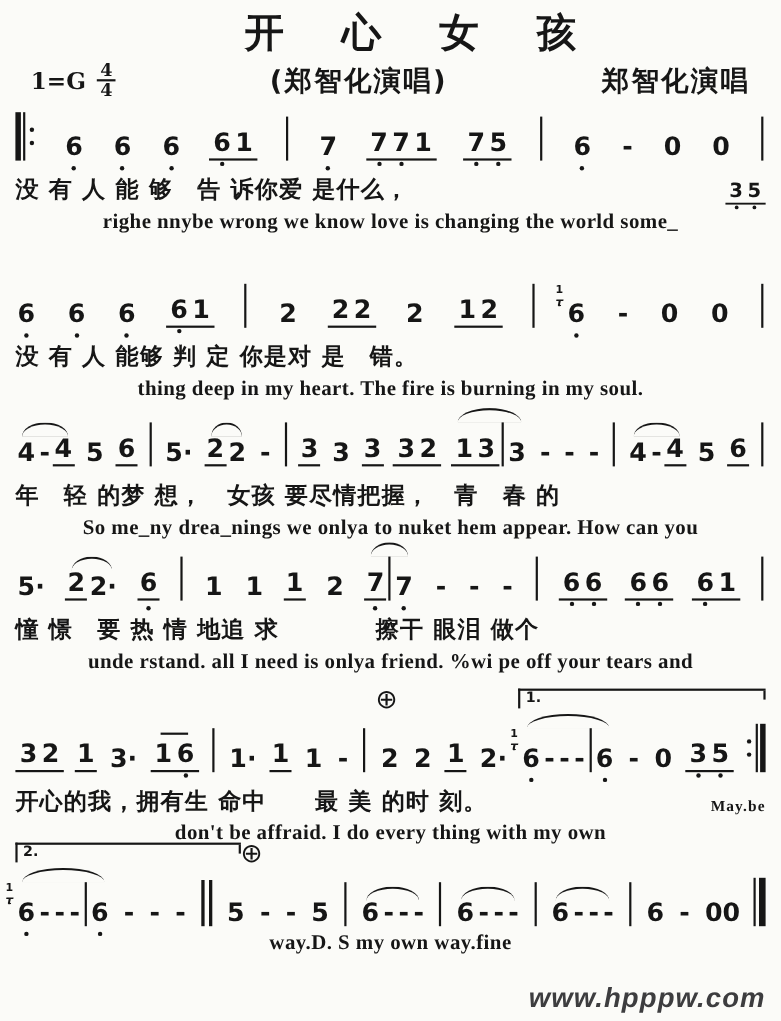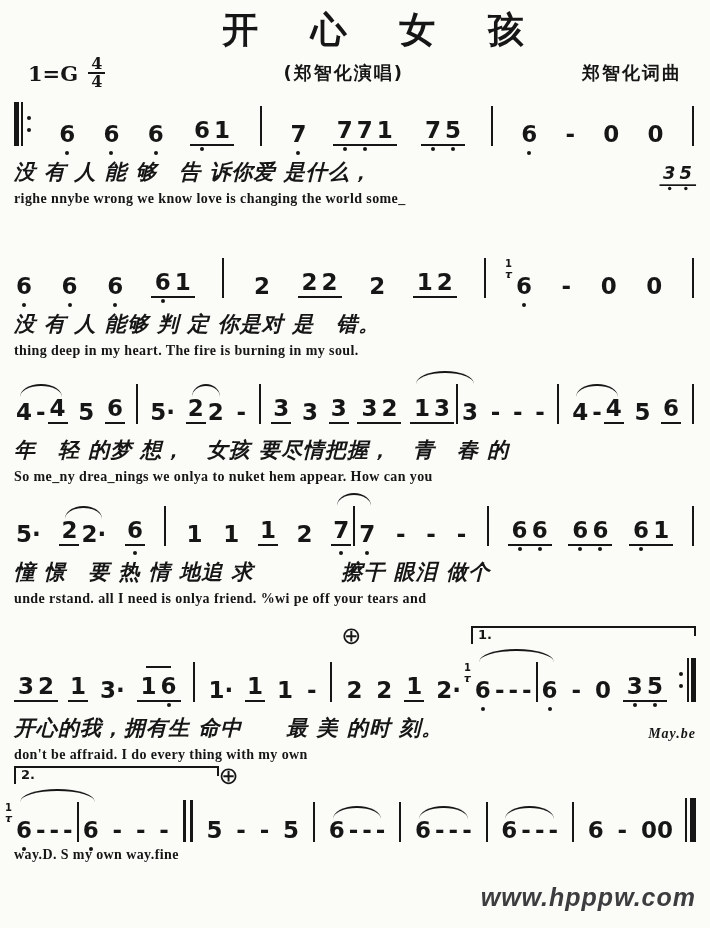--- a/index.html
+++ b/index.html
@@ -17,21 +17,21 @@
   }
   .keyrow{
     position:absolute;top:56px;left:28px;right:28px;
     display:flex;justify-content:space-between;align-items:center;
     font-weight:bold;
   }
   .keysig{display:flex;align-items:center;font-size:21px;font-family:"DejaVu Serif",serif;}
   .meter{display:inline-block;margin-left:10px;text-align:center;font-size:16px;line-height:1.0;}
   .meter .num{display:block;border-bottom:2px solid #161616;padding:0 3px;}
   .meter .den{display:block;padding:0 3px;}
-  .performer,.credits{font-size:18px;font-family:"DejaVu Sans",sans-serif;letter-spacing:2px;}
+  .performer,.credits{font-size:25px;font-family:"DejaVu Sans",sans-serif;letter-spacing:2px;}
   
   .system{position:absolute;left:14px;right:14px;}
   .notes-row{
     display:flex;align-items:flex-end;justify-content:space-between;
     height:50px;font-family:"DejaVu Sans",sans-serif;font-weight:bold;font-size:23px;
     position:relative;
   }
   .note{position:relative;line-height:1;padding:0 2px;display:inline-block;}
   .note.lo::after{
     content:"";position:absolute;left:50%;transform:translateX(-50%);
@@ -71,51 +71,50 @@
     position:absolute;top:-26px;height:16px;
     border-top:2px solid #161616;border-left:2px solid #161616;
     font-size:13px;font-weight:bold;padding-left:5px;line-height:14px;
     font-family:"DejaVu Sans",sans-serif;
   }
   .volta::after{content:"";position:absolute;right:0;top:0;width:2px;height:8px;background:#161616;}
   .cnrow{
     display:flex;justify-content:space-between;align-items:flex-end;
     margin-top:12px;font-size:21px;font-weight:bold;letter-spacing:1px;
     font-family:"DejaVu Sans",sans-serif;
-    font-style:italic;
   }
   .enrow{
-    display:flex;justify-content:flex-start;align-items:baseline;
-    margin-top:5px;font-size:14px;font-weight:bold;letter-spacing:0.4px;
+    display:flex;justify-content:center;align-items:baseline;
+    margin-top:5px;font-size:19px;font-weight:bold;letter-spacing:0.4px;
     font-family:"Liberation Serif",serif;
   }
   .pickup{transform:scale(0.85);transform-origin:right bottom;display:inline-flex;align-items:flex-end;
     font-family:"DejaVu Sans",sans-serif;font-size:21px;}
   .cn-right{font-family:"Liberation Serif",serif;font-size:14px;}
   .watermark{
-    position:absolute;right:14px;bottom:16px;
+    position:absolute;right:14px;bottom:6px;
     font-family:"Liberation Sans",sans-serif;font-style:italic;font-weight:bold;
     font-size:25px;color:#3d3d3f;letter-spacing:1px;
   }
 </style>
 </head>
 <body>
 
 <div class="title">开 心 女 孩</div>
 
 <div class="keyrow">
   <span class="keysig">
     <span>1=G</span>
     <span class="meter">
       <span class="num">4</span>
       <span class="den">4</span>
     </span>
   </span>
   <span class="performer">(郑智化演唱)</span>
-  <span class="credits">郑智化词曲</span>
+  <span class="credits">郑智化演唱</span>
 </div>
 
 <div id="score">
     <div class="system" style="top: 96px;">
       <div class="notes-row">
         <span class="rsign">
           <span class="thick"></span>
           <span class="thin"></span>
           <span class="dots">
             <i></i>

